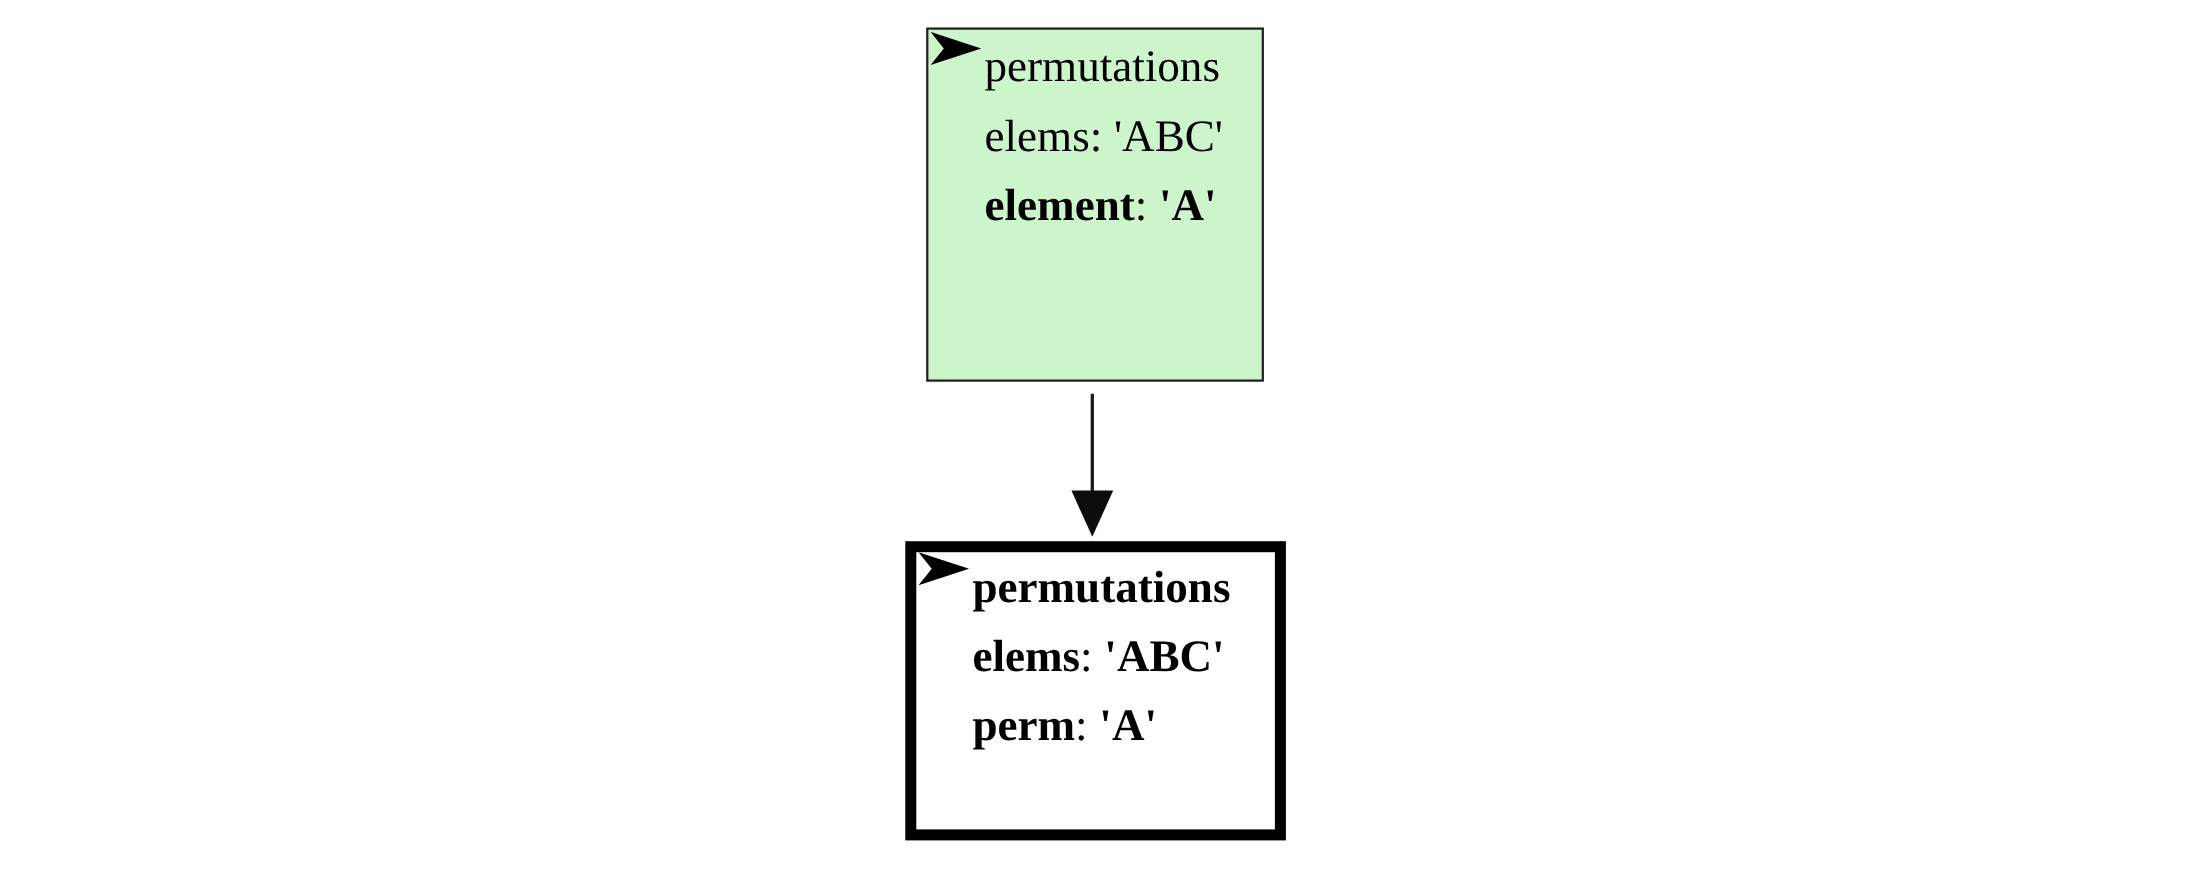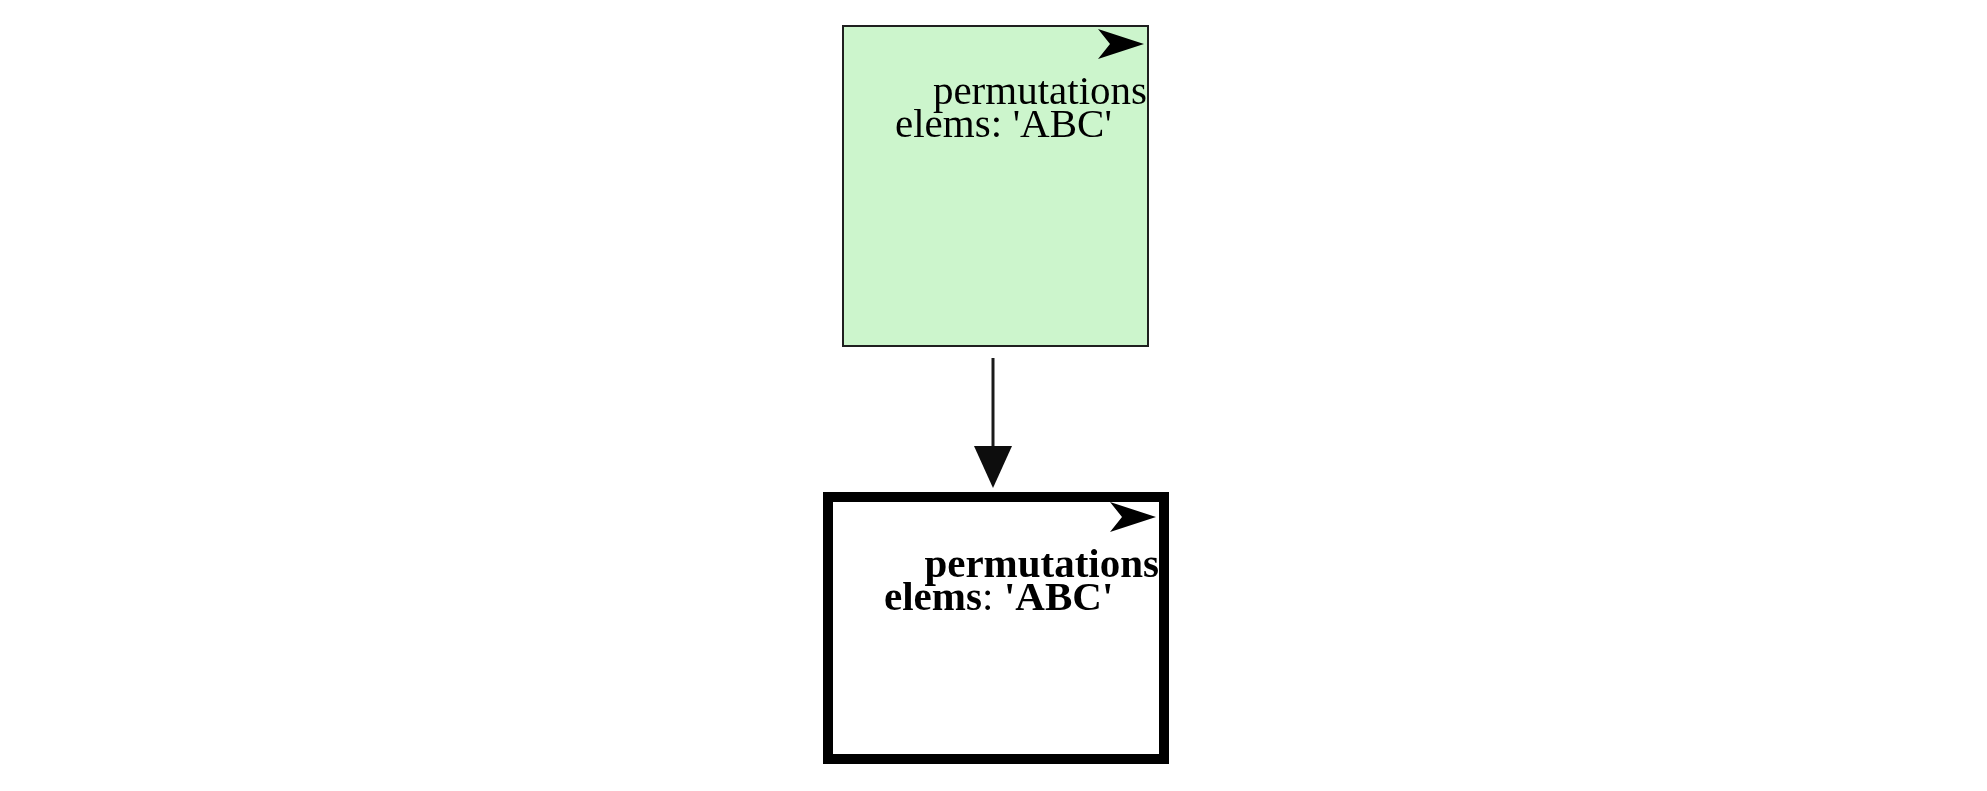--- a/index.html
+++ b/index.html
@@ -37,22 +37,21 @@
     padding: 0 0 0 2px;
     font-weight: bold;
   }
   .frame-line {
     height: 63px;
     line-height: 63px;
     white-space: nowrap;
   }
   .frame-title {
     display: flex;
-    align-items: flex-end;
-    flex-direction: column;
+    align-items: flex-start;
   }
   .ptr {
     display: inline-block;
     width: 46px;
     height: 30px;
     margin-right: 3px;
     flex: 0 0 auto;
   }
   .ptr svg { display: block; width: 46px; height: 30px; }
   .var-line { padding-left: 49px; }
@@ -75,32 +74,34 @@
   <div class="frame frame--caller">
     <div class="frame-line frame-title">
       <span class="ptr">
         <svg viewBox="0 0 46 30" xmlns="http://www.w3.org/2000/svg">
           <polygon points="0,0 46,15 0,30 12,15" fill="#000000"></polygon>
         </svg>
       </span>
       <span>permutations</span>
     </div>
     <div class="frame-line var-line"><span class="lbl">elems</span><span class="sep">:</span><span class="val">'ABC'</span></div>
+    <div class="frame-line var-line var-bold"><span class="lbl">element</span><span class="sep">:</span><span class="val">'A'</span></div>
   </div>
 
   <svg class="edge-arrow" viewBox="0 0 44 142" xmlns="http://www.w3.org/2000/svg">
     <line x1="22" y1="10" x2="22" y2="102" stroke="#1a1a1a" stroke-width="3"></line>
     <polygon points="3,98 41,98 22,140" fill="#0d0d0d"></polygon>
   </svg>
 
   <div class="frame frame--callee">
     <div class="frame-line frame-title">
       <span class="ptr">
         <svg viewBox="0 0 46 30" xmlns="http://www.w3.org/2000/svg">
           <polygon points="0,0 46,15 0,30 12,15" fill="#000000"></polygon>
         </svg>
       </span>
       <span>permutations</span>
     </div>
     <div class="frame-line var-line"><span class="lbl">elems</span><span class="sep">:</span><span class="val">'ABC'</span></div>
+    <div class="frame-line var-line"><span class="lbl">perm</span><span class="sep">:</span><span class="val">'A'</span></div>
   </div>
 
 </div>
 
 </body></html>

